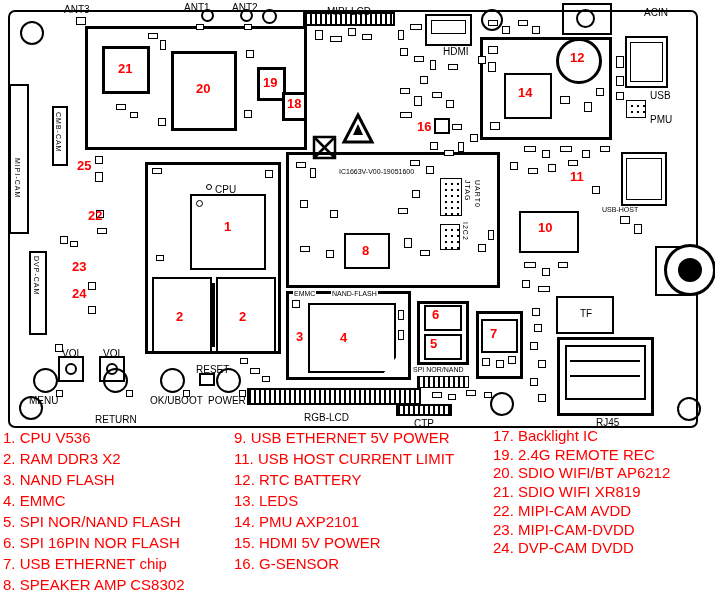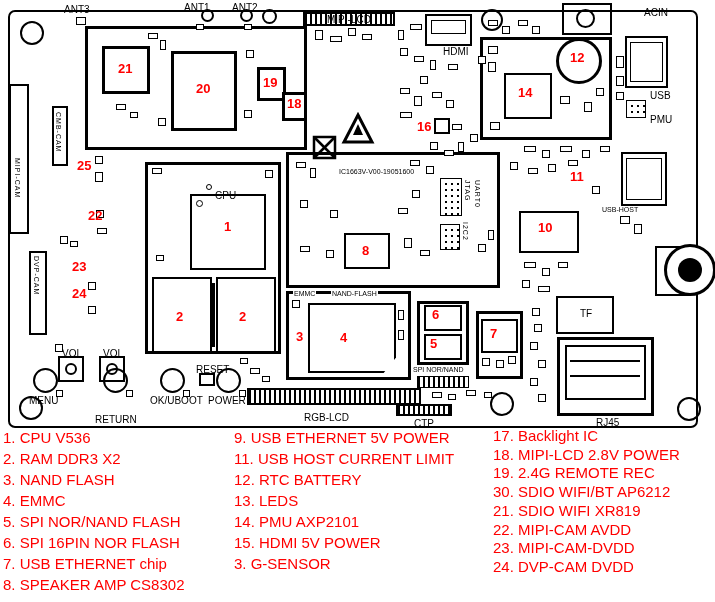--- a/index.html
+++ b/index.html
@@ -230,29 +230,29 @@
   <div class="smd" style="left:262px;top:376px;width:8px;height:6px"></div>
   <div class="smd" style="left:240px;top:358px;width:8px;height:6px"></div>
   <div class="smd" style="left:432px;top:392px;width:10px;height:6px"></div>
   <div class="smd" style="left:448px;top:394px;width:8px;height:6px"></div>
   <div class="smd" style="left:466px;top:390px;width:10px;height:6px"></div>
   <div class="smd" style="left:484px;top:392px;width:8px;height:6px"></div>
 
   <div class="lbl" style="left:64px;top:4px">ANT3</div>
   <div class="lbl" style="left:184px;top:2px">ANT1</div>
   <div class="lbl" style="left:232px;top:2px">ANT2</div>
-  <div class="lbl" style="left:327px;top:14px">MIPI-LCD</div>
+  <div class="lbl" style="left:327px;top:6px">MIPI-LCD</div>
   <div class="lbl" style="left:443px;top:46px">HDMI</div>
   <div class="lbl" style="left:644px;top:7px">ACIN</div>
   <div class="lbl" style="left:650px;top:90px">USB</div>
   <div class="lbl" style="left:650px;top:114px">PMU</div>
   <div class="lbl t7" style="left:602px;top:206px">USB-HOST</div>
   <div class="lbl" style="left:580px;top:308px">TF</div>
   <div class="lbl" style="left:596px;top:417px">RJ45</div>
-  <div class="lbl" style="left:215px;top:190px">CPU</div>
+  <div class="lbl" style="left:215px;top:184px">CPU</div>
   <div class="lbl t7" style="left:339px;top:168px">IC1663V-V00-19051600</div>
   <div class="lbl t7 ko" style="left:293px;top:290px">EMMC</div>
   <div class="lbl t7 ko" style="left:331px;top:290px">NAND-FLASH</div>
   <div class="lbl t7 ko" style="left:412px;top:366px">SPI NOR/NAND</div>
   <div class="lbl" style="left:304px;top:412px">RGB-LCD</div>
   <div class="lbl" style="left:414px;top:418px">CTP</div>
   <div class="lbl" style="left:62px;top:348px">VOL</div>
   <div class="lbl" style="left:103px;top:348px">VOL</div>
   <div class="lbl" style="left:196px;top:364px">RESET</div>
   <div class="lbl" style="left:29px;top:395px">MENU</div>
@@ -299,26 +299,25 @@
     <div>7. USB ETHERNET chip</div>
     <div>8. SPEAKER AMP CS8302</div>
   </div>
   <div class="legend-col" style="left:234px;top:427px">
     <div>9. USB ETHERNET 5V POWER</div>
     <div>11. USB HOST CURRENT LIMIT</div>
     <div>12. RTC BATTERY</div>
     <div>13. LEDS</div>
     <div>14. PMU AXP2101</div>
     <div>15. HDMI 5V POWER</div>
-    <div>3. G-SENSOR</div>
+    <div>16. G-SENSOR</div>
   </div>
   <div class="legend-col tight" style="left:493px;top:427px">
     <div>17. Backlight IC</div>
-    <div>18. MIPI-LCD 2.8V POWER</div>
     <div>19. 2.4G REMOTE REC</div>
-    <div>30. SDIO WIFI/BT AP6212</div>
+    <div>20. SDIO WIFI/BT AP6212</div>
     <div>21. SDIO WIFI XR819</div>
     <div>22. MIPI-CAM AVDD</div>
     <div>23. MIPI-CAM-DVDD</div>
     <div>24. DVP-CAM DVDD</div>
   </div>
 
 </div>
 
 </body></html>

